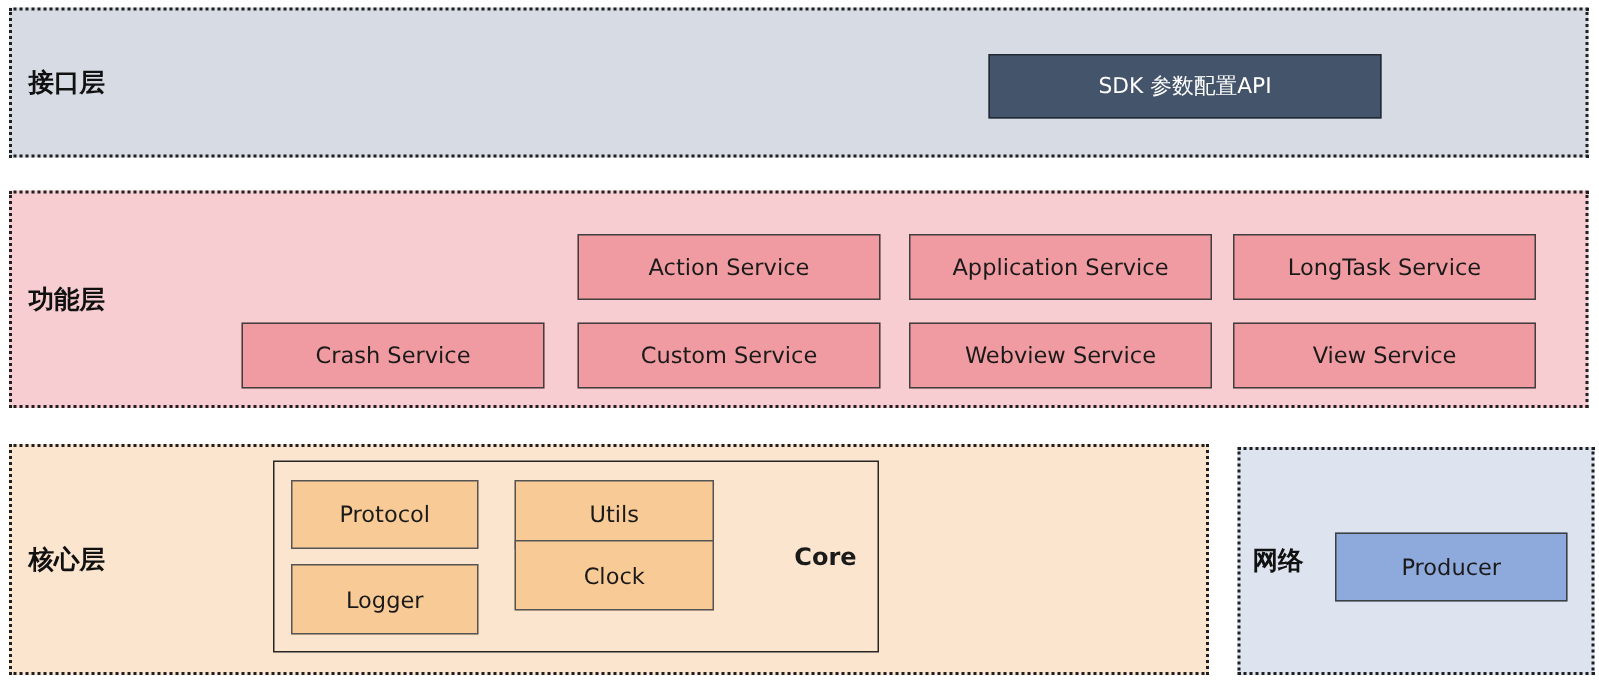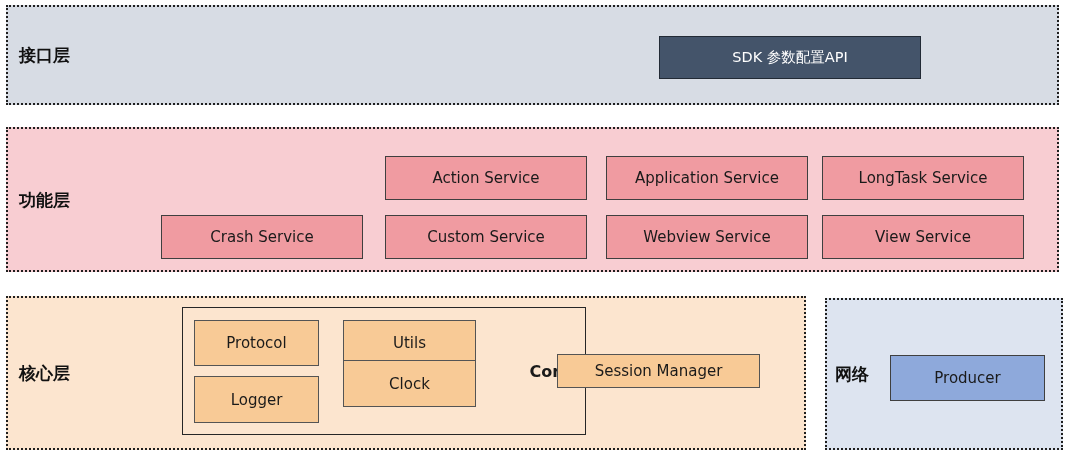--- a/index.html
+++ b/index.html
@@ -146,21 +146,20 @@
 
   <section class="layer layer-core">
     <div class="layer-label">核心层</div>
     <div class="core-group">
       <div class="core-box core-b1">Protocol</div>
       <div class="core-box core-b2">Utils</div>
       <div class="core-box core-b3">Logger</div>
       <div class="core-box core-b4">Clock</div>
       <div class="core-group-label">Core</div>
     </div>
-    <div class="manager-box mgr-2">Session Manager</div>
   </section>
 
   <section class="layer layer-network">
     <div class="layer-label">网络</div>
     <div class="producer-box">Producer</div>
   </section>
 
 </div>
 
 </body></html>

